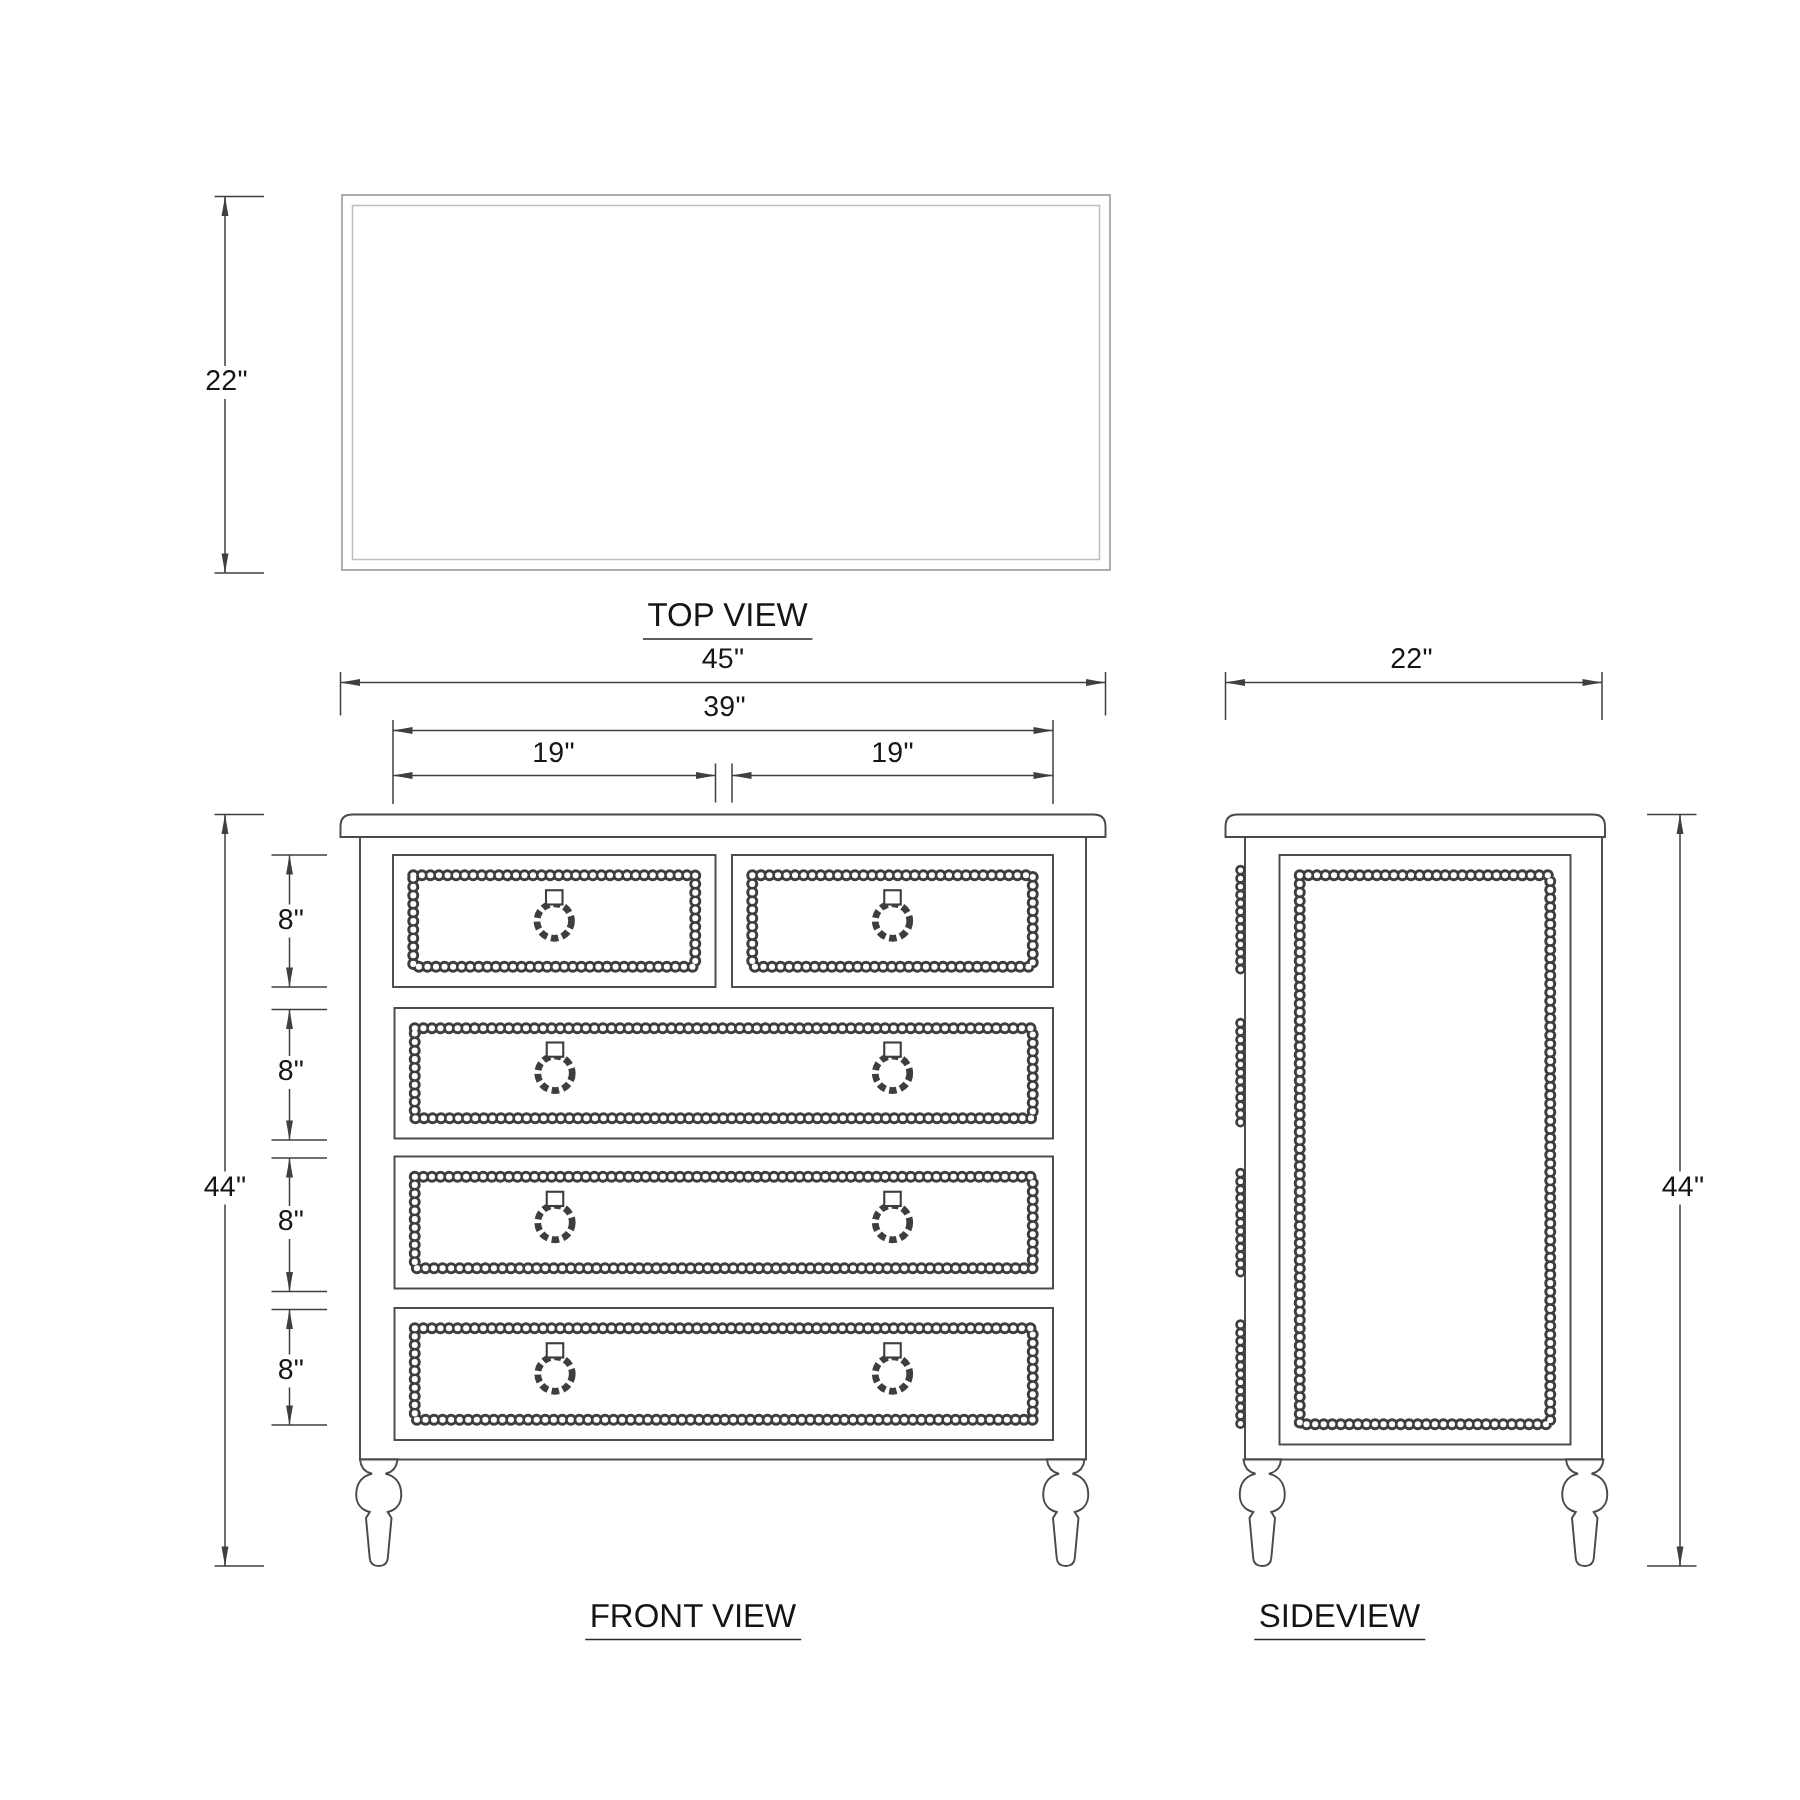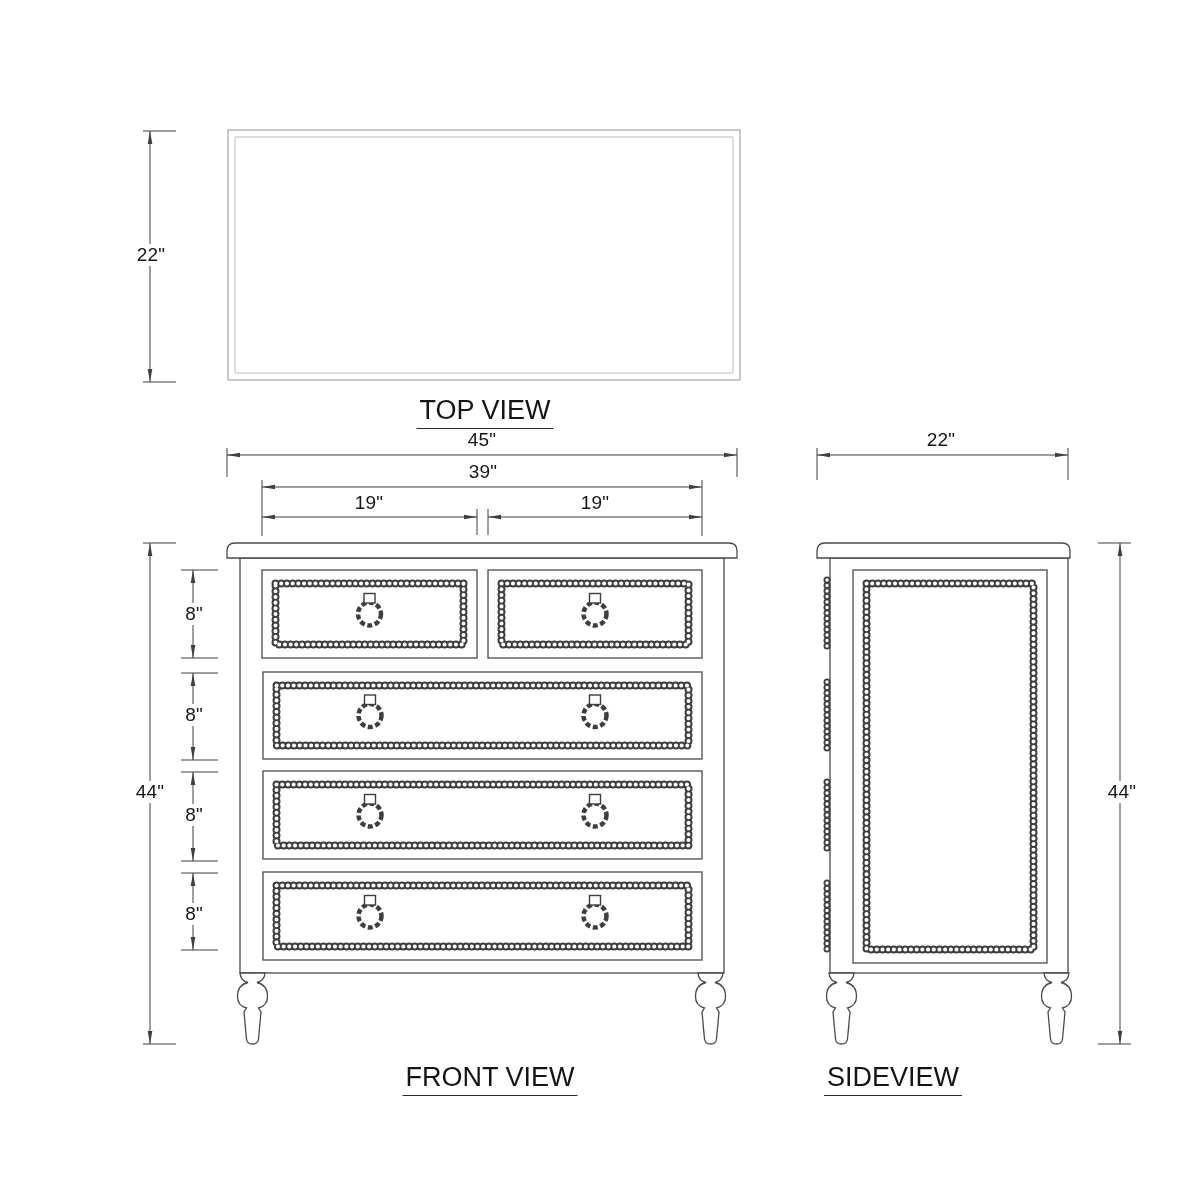--- a/index.html
+++ b/index.html
@@ -2,21 +2,21 @@
 <html><head>
 <meta charset="utf-8">
 <style>
   html,body{margin:0;padding:0;background:#fff;}
   #canvas{position:relative;width:1200px;height:1200px;background:#fff;overflow:hidden;
           font-family:"Liberation Sans",sans-serif;}
   svg{position:absolute;left:0;top:0;}
   .dim-label{position:absolute;transform:translate(-50%,-50%);font-size:19px;color:#161616;
              white-space:nowrap;letter-spacing:0.2px;}
   .on-line{background:#fff;padding:0 4px;}
-  .view-title{position:absolute;transform:translate(-50%,-50%);font-size:27px;color:#141414;
+  .view-title{position:absolute;transform:translate(-50%,-50%);font-size:22px;color:#141414;
               border-bottom:1.6px solid #2b2b2b;padding:0 3px 2px;white-space:nowrap;}
   
   .tline{stroke:#a6a6a6;stroke-width:1.2;fill:none;}
   .tline2{stroke:#bdbdbd;stroke-width:1;fill:none;}
   .wline{stroke:#4a4a4a;stroke-width:1.3;fill:#ffffff;}
   .dim{stroke:#3f3f3f;stroke-width:1;fill:none;}
   .arr{fill:#3f3f3f;stroke:none;}
   .bead-dark{stroke:#3e3e3e;stroke-width:8;stroke-dasharray:0.1 5.6;stroke-linecap:round;fill:none;}
   .bead-light{stroke:#ffffff;stroke-width:4;stroke-dasharray:0.1 5.6;stroke-linecap:round;fill:none;}
   .bump-dark{stroke:#3e3e3e;stroke-width:7;stroke-dasharray:0.1 5.4;stroke-linecap:round;fill:none;}
@@ -184,19 +184,19 @@
 
   <span class="dim-label" style="left:482px;top:440px;">45"</span>
   <span class="dim-label" style="left:483px;top:472px;">39"</span>
   <span class="dim-label" style="left:369px;top:503px;">19"</span>
   <span class="dim-label" style="left:595px;top:503px;">19"</span>
   <span class="dim-label on-line" style="left:150px;top:792px;">44"</span>
   <span class="dim-label on-line" style="left:194px;top:614px;">8"</span>
   <span class="dim-label on-line" style="left:194px;top:715px;">8"</span>
   <span class="dim-label on-line" style="left:194px;top:815px;">8"</span>
   <span class="dim-label on-line" style="left:194px;top:914px;">8"</span>
-  <span class="view-title" style="left:462px;top:1079px;margin-left:28px;">FRONT VIEW</span>
+  <span class="view-title" style="left:462px;top:1079px;">FRONT VIEW</span>
 
   <span class="dim-label" style="left:941px;top:440px;">22"</span>
   <span class="dim-label on-line" style="left:1122px;top:792px;">44"</span>
   <span class="view-title" style="left:893px;top:1079px;">SIDEVIEW</span>
 
 </div>
 
 </body></html>

